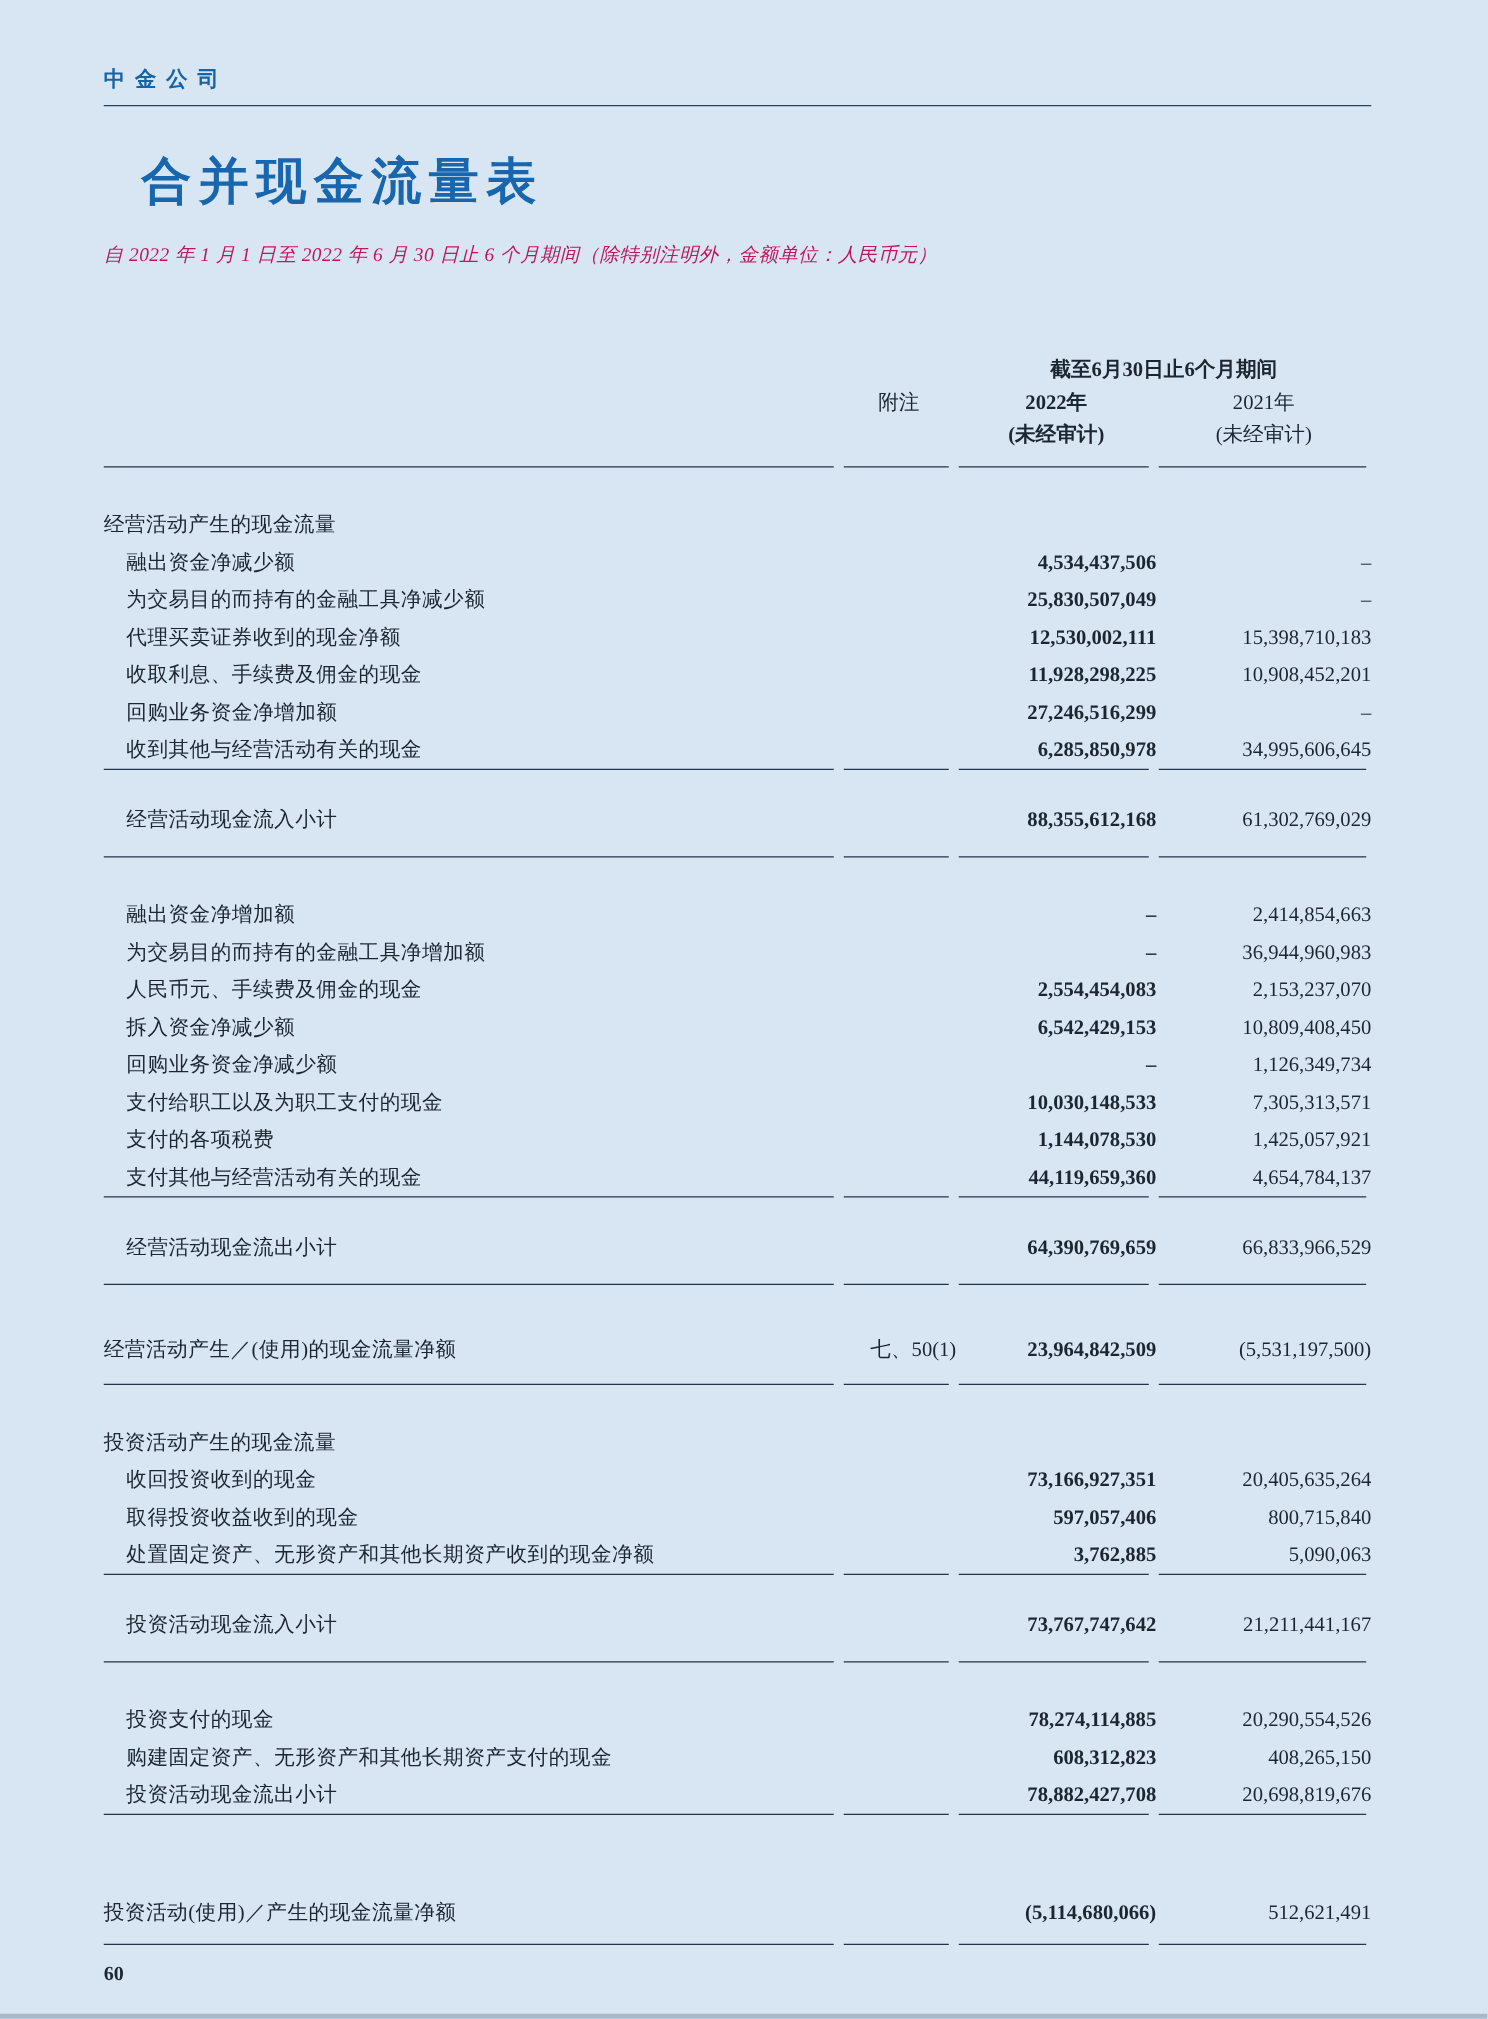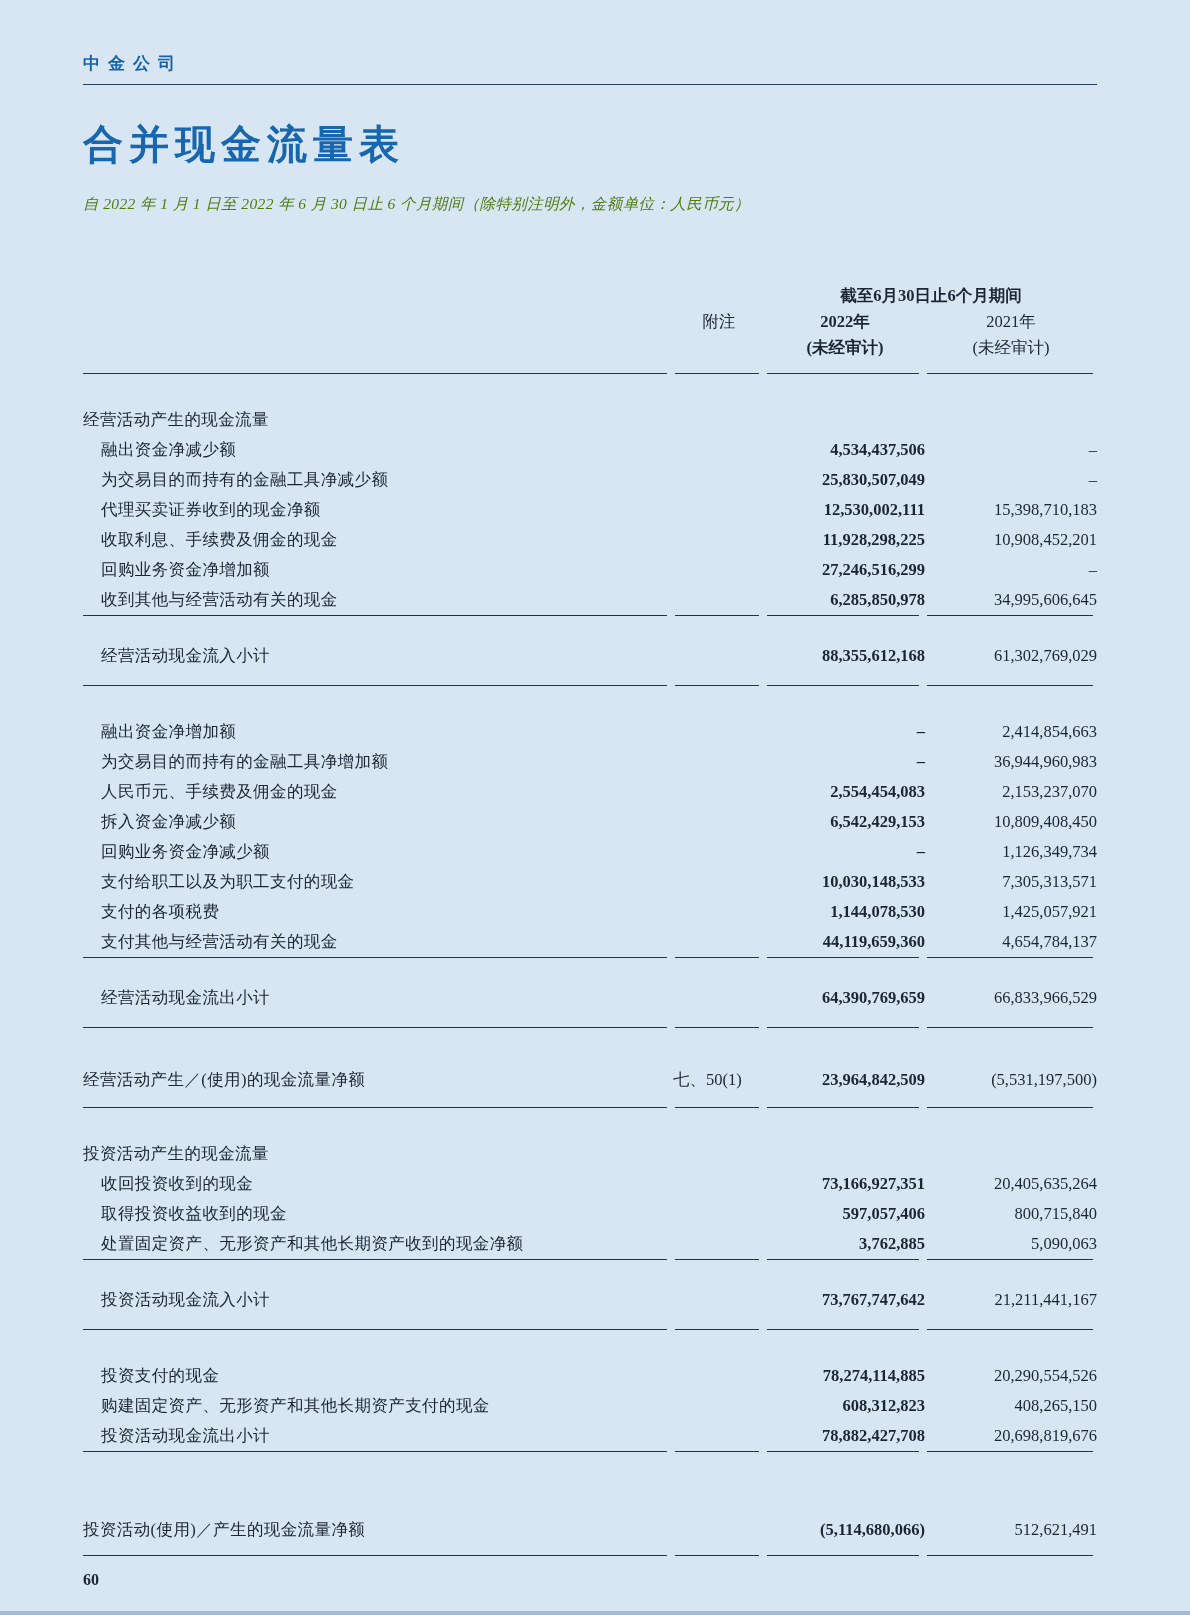--- a/index.html
+++ b/index.html
@@ -16,25 +16,26 @@
   .brand {
     font-size:17px; font-weight:700; color:#1564a7;
     letter-spacing:8px;
     padding-bottom:9px;
     border-bottom:1.5px solid #27425f;
   }
   .doc-title {
     margin-top:32px;
     font-size:40px; font-weight:700; color:#1766ae;
     letter-spacing:6px;
+    margin-left:30px;
   }
   .doc-subtitle {
     margin-top:22px;
     font-style:italic;
-    font-size:15.5px; color:#4d7c0f;
+    font-size:15.5px; color:#be185d;
     letter-spacing:0.4px;
   }
 
   
   .tbl { margin-top:36px; font-size:16.5px; }
   .th-row { display:flex; line-height:26px; }
   .th-span-cols { width:332px; margin-left:682px; text-align:center; font-weight:700;margin-top:32px; }
   .th-note  { width:92px; margin-left:590px; text-align:center; }
   .th-v22   { width:160px; text-align:center; font-weight:700; }
   .th-v21   { width:172px; text-align:center; }
@@ -43,21 +44,21 @@
   .rule { display:flex; gap:8px; height:2px; }
   .rule span { border-top:1.6px solid #223447; height:0; }
   .seg-label { width:584px; }
   .seg-note  { width:84px; }
   .seg-v22   { width:152px; }
   .seg-v21   { width:166px; }
 
   .row { display:flex; line-height:30px; height:30px; align-items:baseline; }
   .c-label { flex:1; letter-spacing:0.4px; white-space:nowrap; }
   .row-item .c-label, .row-subtotal .c-label { padding-left:18px; }
-  .c-note { width:92px; text-align:left; white-space:nowrap; }
+  .c-note { width:92px; text-align:right; white-space:nowrap; }
   .c-v22  { width:160px; text-align:right; font-weight:700; white-space:nowrap; }
   .c-v21  { width:172px; text-align:right; white-space:nowrap; }
 
   .rows > .row-section:first-child { margin-top:30px; }
   .rule + .row-section { margin-top:30px; }
   .rule + .row-item    { margin-top:30px; }
   .row-subtotal { padding:24px 0 14px 0; height:30px; box-sizing:content-box; }
   .row-net      { padding:36px 0 12px 0; height:30px; box-sizing:content-box; }
   .row-netlast  { padding:62px 0 10px 0; height:30px; box-sizing:content-box; }
 

